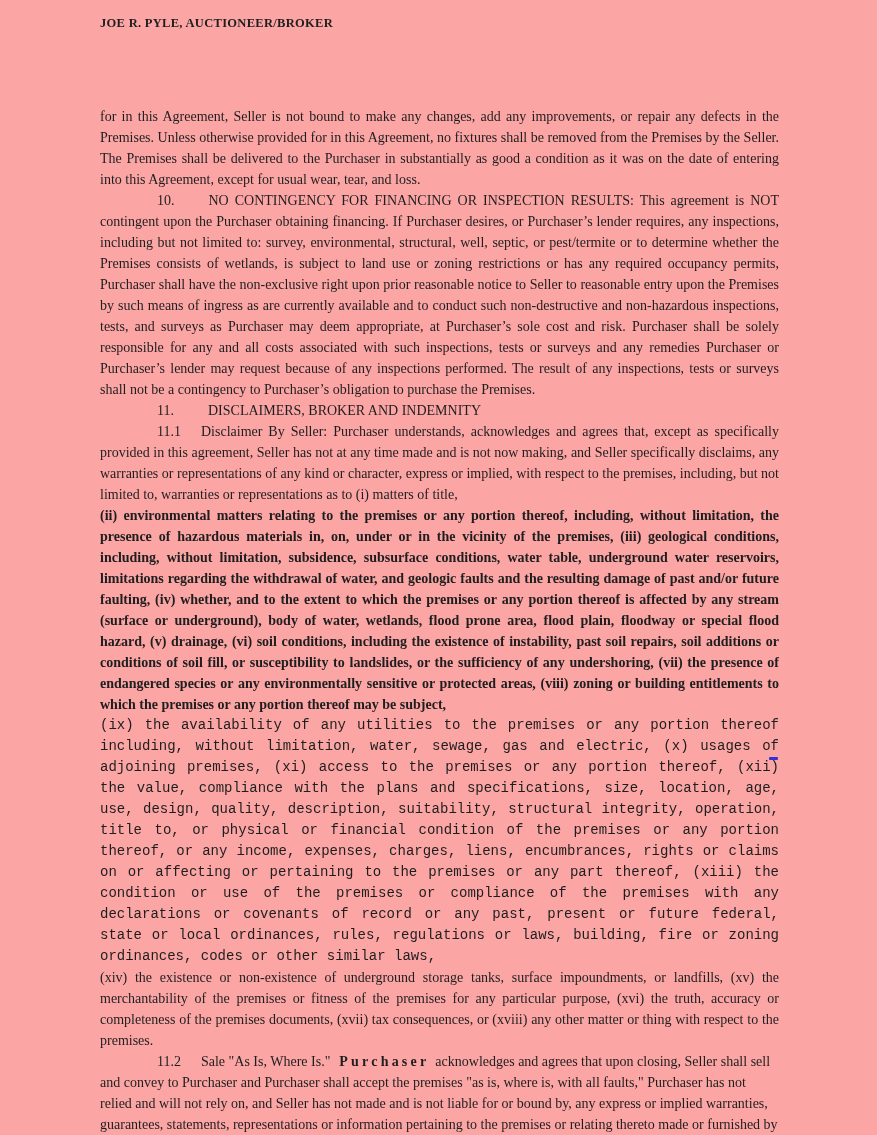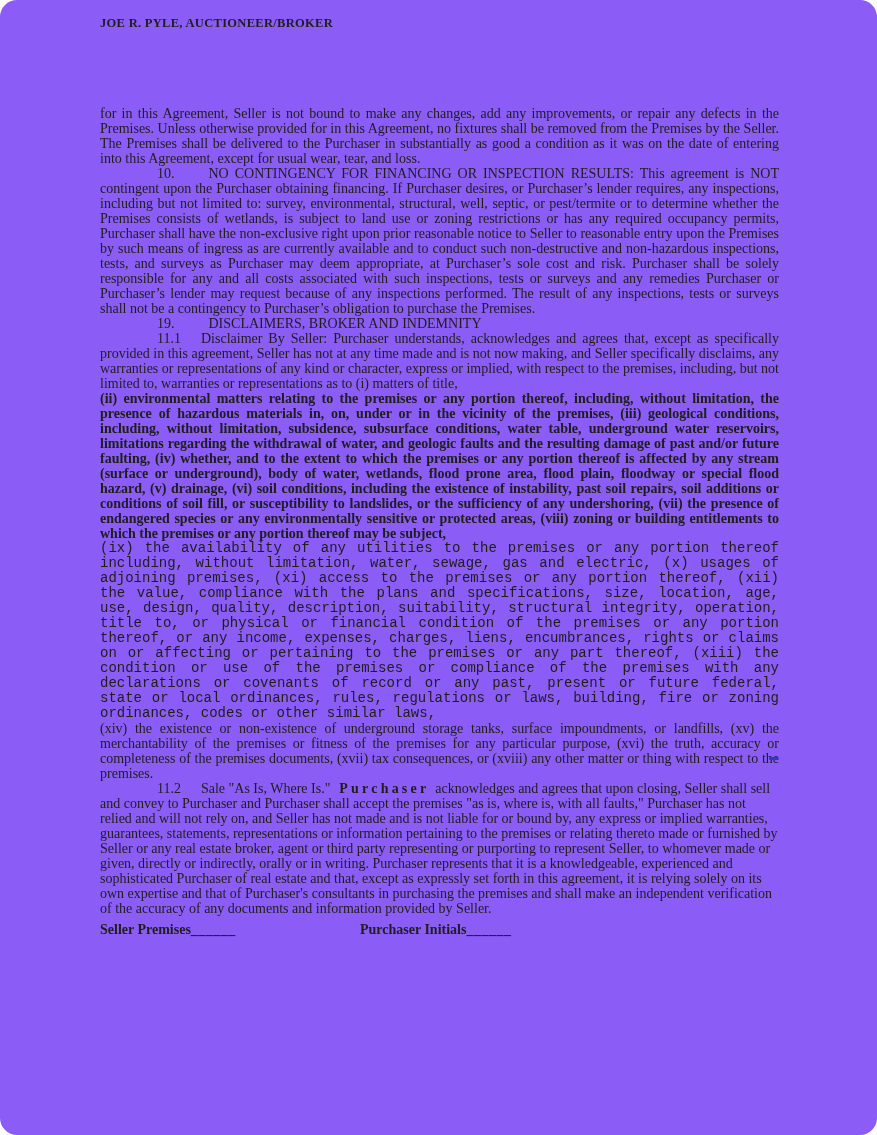--- a/index.html
+++ b/index.html
@@ -1,26 +1,26 @@
 <!DOCTYPE html>
 <html><head>
 <meta charset="utf-8">
 <style>
   html,body { margin:0; padding:0; background:#ffffff; }
   .page {
-    position:relative; width:877px; height:1135px; background:#8b5cf6;
+    position:relative; width:877px; height:1135px; background:#fca5a5;
     font-family:"Liberation Serif","DejaVu Serif",serif;
-    color:#1e1e1e; overflow:hidden;border-radius:17px;
+    color:#1e1e1e; overflow:hidden;
   }
   .header {
     position:absolute; left:100px; top:16px;
     font-size:12.5px; font-weight:bold; letter-spacing:0.3px;
   }
   .doc { position:absolute; left:100px; top:106px; width:679px; }
-  .doc p { margin:0; font-size:14px; line-height:15px; text-align:justify; }
+  .doc p { margin:0; font-size:14px; line-height:21px; text-align:justify; }
   .indent { text-indent:57px; }
   .num { white-space:pre;font-family:Liberation Serif, serif; }
   .tab { display:inline-block; width:34px; }
   .u { }
   .mr4 { margin-right:20px; }
   .mr6 { margin-right:6px; }
   .mr9 { margin-right:9px; }
   .s10 { margin-top:19px; }
   .s11h { margin-top:34px; }
   .s11a { margin-top:17px; }
@@ -46,21 +46,21 @@
 <div class="page">
 
   <div class="header">JOE R. PYLE, AUCTIONEER/BROKER</div>
 
   <div class="doc">
 
     <p>for in this Agreement, Seller is not bound to make any changes, add any improvements, or repair any defects in the Premises. Unless otherwise provided for in this Agreement, no fixtures shall be removed from the Premises by the Seller.  The Premises shall be delivered to the Purchaser in substantially as good a condition as it was on the date of entering into this Agreement, except for usual wear, tear, and loss.</p>
 
     <p class="indent s10"><span class="num">10.</span><span class="tab"></span><span class="u">NO CONTINGENCY FOR FINANCING OR INSPECTION RESULTS</span><span>: This agreement is NOT contingent upon the Purchaser obtaining financing. If Purchaser desires, or Purchaser’s lender requires, any inspections, including but not limited to: survey, environmental, structural, well, septic, or pest/termite or to determine whether the Premises consists of wetlands, is subject to land use or zoning restrictions or has any required occupancy permits, Purchaser shall have the non-exclusive right upon prior reasonable notice to Seller to reasonable entry upon the Premises by such means of ingress as are currently available and to conduct such non-destructive and non-hazardous inspections, tests, and surveys as Purchaser may deem appropriate, at Purchaser’s sole cost and risk. Purchaser shall be solely responsible for any and all costs associated with such inspections, tests or surveys and any remedies Purchaser or Purchaser’s lender may request because of any inspections performed. The result of any inspections, tests or surveys shall not be a contingency to Purchaser’s obligation to purchase the Premises.</span></p>
 
-    <p class="indent s11h"><span class="num">19.</span><span class="tab"></span><span class="u">DISCLAIMERS, BROKER AND INDEMNITY</span></p>
+    <p class="indent s11h"><span class="num">11.</span><span class="tab"></span><span class="u">DISCLAIMERS, BROKER AND INDEMNITY</span></p>
 
     <p class="indent s11a"><span class="num mr4">11.1</span><span class="u mr6">Disclaimer By Seller:</span><span>Purchaser understands, acknowledges and agrees that, except as specifically provided in this agreement, Seller has not at any time made and is not now making, and Seller specifically disclaims, any warranties or representations of any kind or character, express or implied, with respect to the premises, including, but not limited to, warranties or representations as to (i) matters of title,</span></p>
 
     <p class="s11b">(ii) environmental matters relating to the premises or any portion thereof, including, without limitation, the presence of hazardous materials in, on, under or in the vicinity of the premises, (iii) geological conditions, including, without limitation, subsidence, subsurface conditions, water table, underground water reservoirs, limitations regarding the withdrawal of water, and geologic faults and the resulting damage of past and/or future faulting, (iv) whether, and to the extent to which the premises or any portion thereof is affected by any stream (surface or underground), body of water, wetlands, flood prone area, flood plain, floodway or special flood hazard, (v) drainage, (vi) soil conditions, including the existence of instability, past soil repairs, soil additions or conditions of soil fill, or susceptibility to landslides, or the sufficiency of any undershoring, (vii) the presence of endangered species or any environmentally sensitive or protected areas, (viii) zoning or building entitlements to which the premises or any portion thereof may be subject,</p>
 
     <p class="s11c">(ix) the availability of any utilities to the premises or any portion thereof including, without limitation, water, sewage, gas and electric, (x) usages of adjoining premises,  (xi) access to the premises or any portion thereof, (xii) the value, compliance with the plans and specifications, size, location, age, use, design, quality, description, suitability, structural integrity, operation, title to, or physical or financial condition of the premises or any portion thereof, or any income, expenses, charges, liens, encumbrances, rights or claims on or affecting or pertaining to the premises or any part thereof, (xiii) the condition or use of the premises or compliance of the premises with any declarations or covenants of record or any past, present or future federal, state or local ordinances, rules, regulations or laws, building, fire or zoning ordinances, codes or other similar laws,</p>
 
     <p class="s11d">(xiv) the existence or non-existence of underground storage tanks, surface impoundments, or landfills, (xv) the merchantability of the premises or fitness of the premises for any particular purpose, (xvi) the truth, accuracy or completeness of the premises documents, (xvii) tax consequences, or (xviii) any other matter or thing with respect to the premises.</p>
 
     <p class="indent s112"><span class="num mr4">11.2</span><span class="u mr9">Sale "As Is, Where Is."</span><span class="spaced mr6">Purchaser</span><span>acknowledges and agrees that upon closing, Seller shall sell and convey to Purchaser and Purchaser shall accept the premises "as is, where is, with all faults," Purchaser has not relied and will not rely on, and Seller has not made and is not liable for or bound by, any express or implied warranties, guarantees, statements, representations or information pertaining to the premises or relating thereto made or furnished by Seller or any real estate broker, agent or third party representing or purporting to represent Seller, to whomever made or given, directly or indirectly, orally or in writing. Purchaser represents that it is a knowledgeable, experienced and sophisticated Purchaser of real estate and that, except as expressly set forth in this agreement, it is relying solely on its own expertise and that of Purchaser's consultants in purchasing the premises and shall make an independent verification of the accuracy of any documents and information provided by Seller.</span></p>

